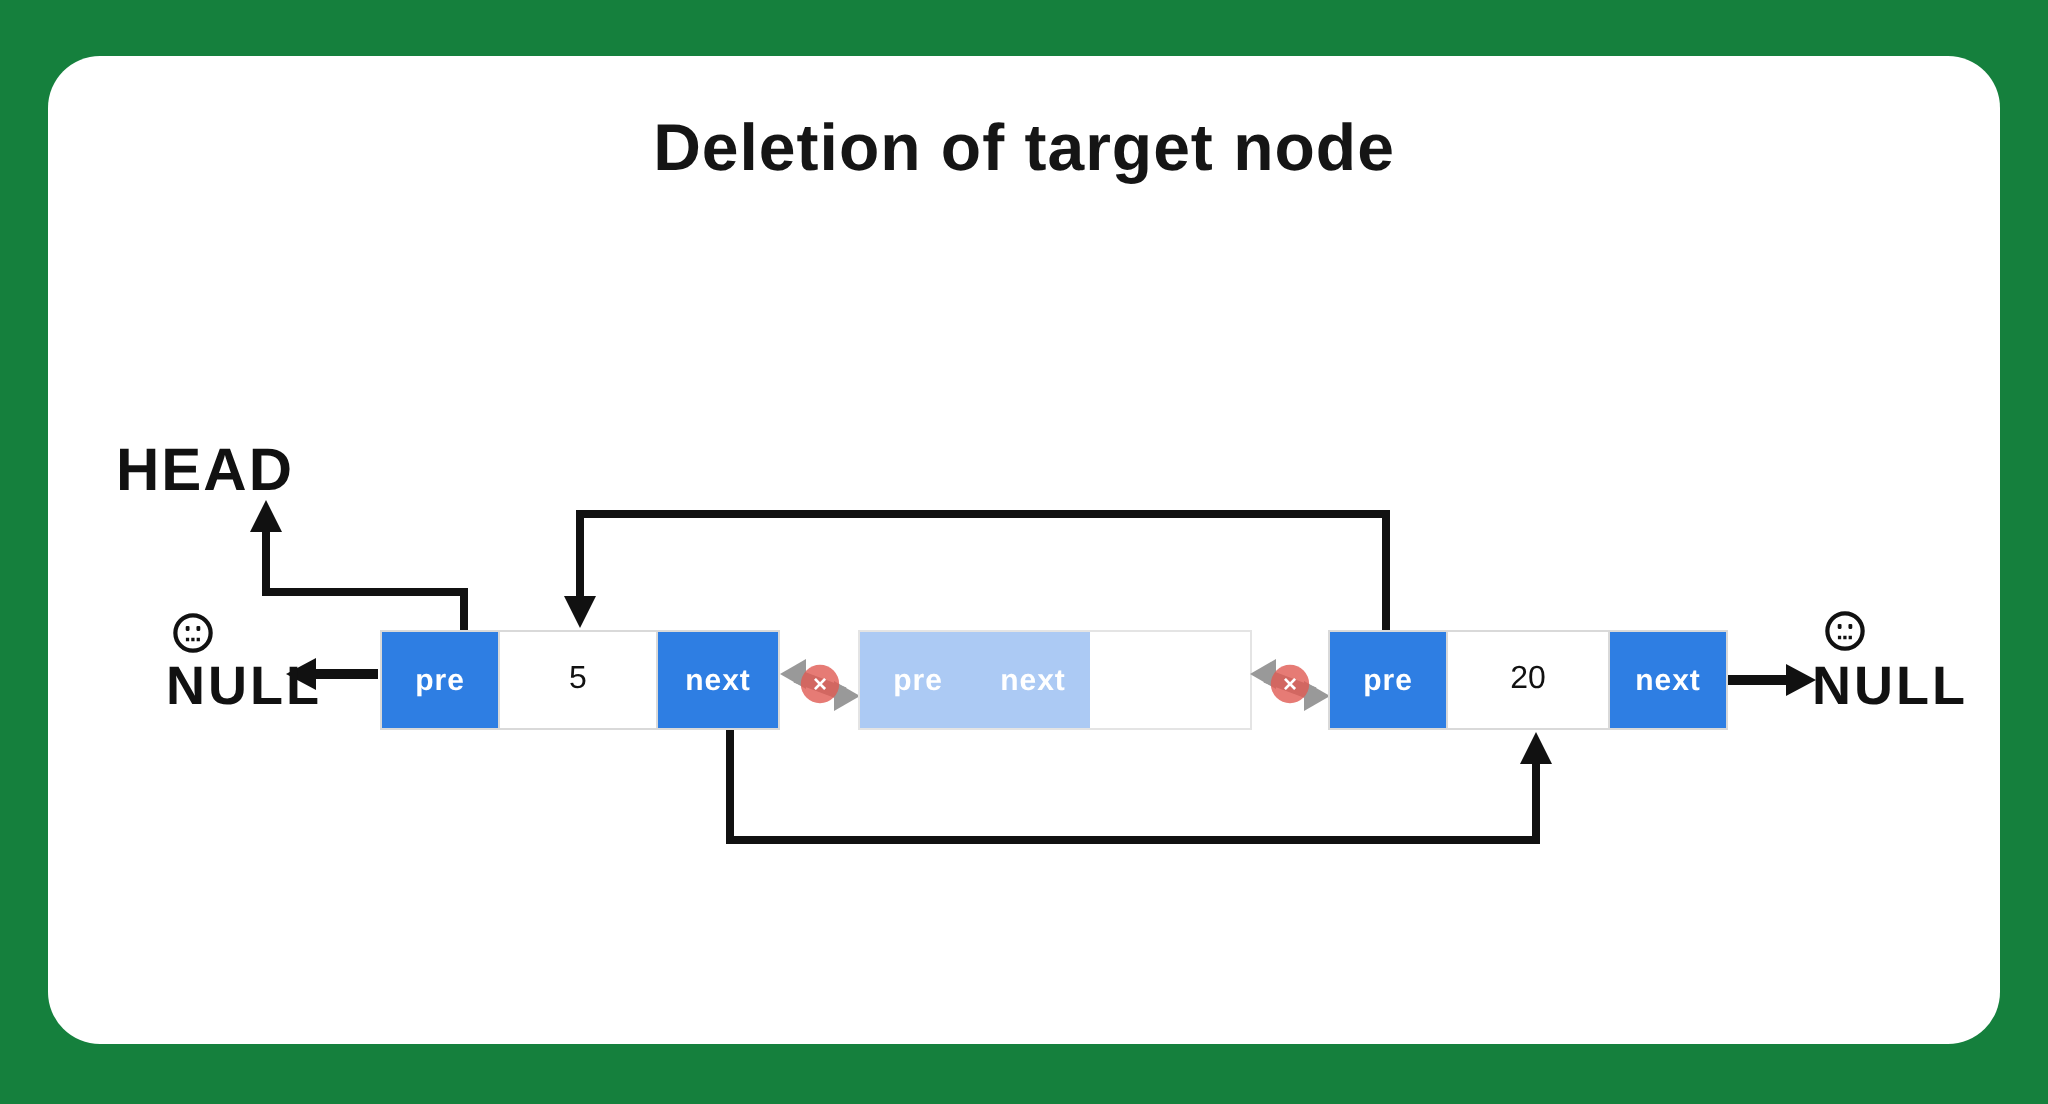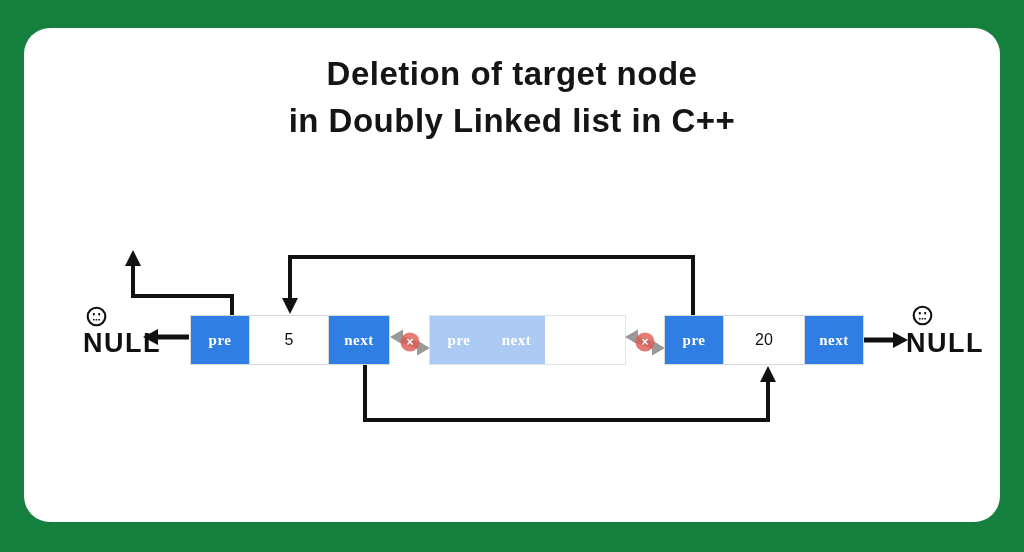--- a/index.html
+++ b/index.html
@@ -31,21 +31,21 @@
   .smiley-right{left:911px;top:304px;}
   .node{
     position:absolute;top:315px;height:50px;display:flex;
     border:1px solid #D9D9D9;box-sizing:border-box;background:#fff;
   }
   .node .cell{
     display:flex;align-items:center;justify-content:center;
     box-sizing:border-box;height:100%;
   }
   .cell.ptr{
-    background:#2E7EE3;color:#fff;font-size:15px;font-weight:600;letter-spacing:0.5px;font-family:Liberation Serif, serif;
+    background:#2E7EE3;color:#fff;font-size:15px;font-weight:600;letter-spacing:0.5px;
   }
   .cell.val{
     background:#fff;color:#111;font-size:16px;font-weight:500;
     border-left:1px solid #D9D9D9;border-right:1px solid #D9D9D9;
   }
   .node.deleted .cell.ptr{background:#ACCAF4;}
   .node.deleted{border-color:#E4E4E4;}
   .node.deleted .cell.val{border-color:#E4E4E4;}
   .node1{left:190px;width:200px;}
   .node1 .p1{width:58px;} .node1 .v{width:80px;} .node1 .p2{width:60px;}
@@ -60,23 +60,23 @@
   .badge-x{font-family:"Liberation Sans",sans-serif;font-weight:700;font-size:12px;}
 </style>
 </head>
 <body>
 
 <div class="stage">
   <div class="card"></div>
 
   <div class="title">
     <div>Deletion of target node</div>
-    <div>in Doubly Linked list in C++</div>
   </div>
 
+  <div class="head-label">HEAD</div>
 
   <svg class="overlay" width="1024" height="552" viewBox="0 0 1024 552">
 
     <g>
       <path d="M232,316 L232,296 L133,296 L133,262" fill="none" stroke="#111" stroke-width="4"></path>
       <polygon points="133,250 125,266 141,266" fill="#111"></polygon>
     </g>
 
     <g>
       <path d="M693,316 L693,257 L290,257 L290,300" fill="none" stroke="#111" stroke-width="4"></path>

